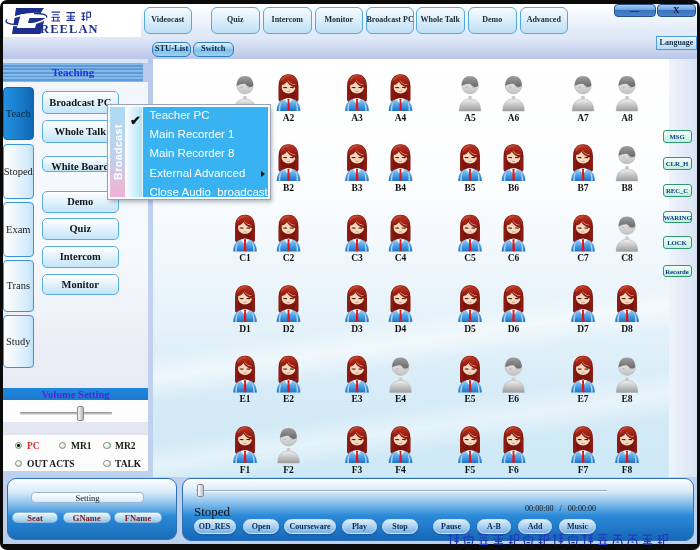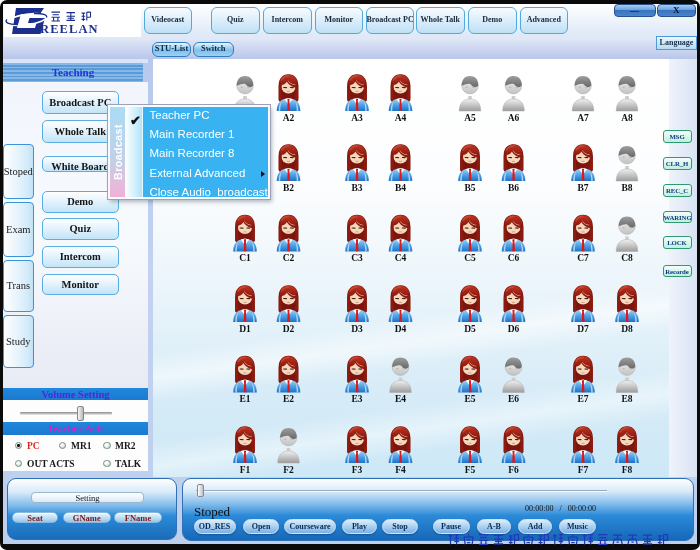--- a/index.html
+++ b/index.html
@@ -95,36 +95,36 @@
     <div class="tbtn" style="left:519.5px">Advanced</div>
  <div id="minb">—</div>
  <div id="xb">X</div>
  <div id="strip2"></div>
  <div class="stutab" style="left:152px;width:39px">STU-List</div>
  <div class="stutab" style="left:193px;width:40.5px">Switch</div>
  <div id="langb">Language</div>
  <div id="sidepanel"></div>
  <div style="position:absolute;left:3px;top:58.5px;width:145px;height:4.5px;background:#d9e4f4"></div>
     <div id="teachbar">Teaching</div>
+ <div class="stab sel" style="top:87px;height:53px">Teach</div>
     <div class="stab" style="top:144px;height:55px">Stoped</div>
     <div class="stab" style="top:201.5px;height:55px">Exam</div>
     <div class="stab" style="top:259.5px;height:52.5px">Trans</div>
     <div class="stab" style="top:314.5px;height:53px">Study</div>
  <div class="sbtn" style="top:90.5px;height:23.5px;line-height:21.5px">Broadcast PC</div>
     <div class="sbtn" style="top:120px;height:23px;line-height:21px">Whole Talk</div>
     <div class="sbtn" style="top:156px;height:16px;line-height:20px">White Board</div>
     <div class="sbtn" style="top:191px;height:21.5px;line-height:19.5px">Demo</div>
     <div class="sbtn" style="top:218px;height:21.5px;line-height:19.5px">Quiz</div>
     <div class="sbtn" style="top:246px;height:21.5px;line-height:19.5px">Intercom</div>
     <div class="sbtn" style="top:274px;height:21px;line-height:19px">Monitor</div>
  <div id="volbar">Volume Setting</div>
  <div id="volarea"></div>
  <div id="vtrack"></div>
  <div id="vhandle"></div>
- <div id="actbar">Teacher Acts</div>
  <div id="acts"></div>
  <div class="radio on" style="left:14.5px;top:441.5px"></div>
  <div class="rlbl" style="left:27px;top:441px;color:#e02820">PC</div>
  <div class="radio" style="left:58.5px;top:441.5px"></div>
  <div class="rlbl" style="left:71px;top:441px">MR1</div>
  <div class="radio" style="left:103px;top:441.5px"></div>
  <div class="rlbl" style="left:115px;top:441px">MR2</div>
  <div class="radio" style="left:14.5px;top:459.5px"></div>
  <div class="rlbl" style="left:27px;top:459px">OUT ACTS</div>
  <div class="radio" style="left:103px;top:459.5px"></div>

